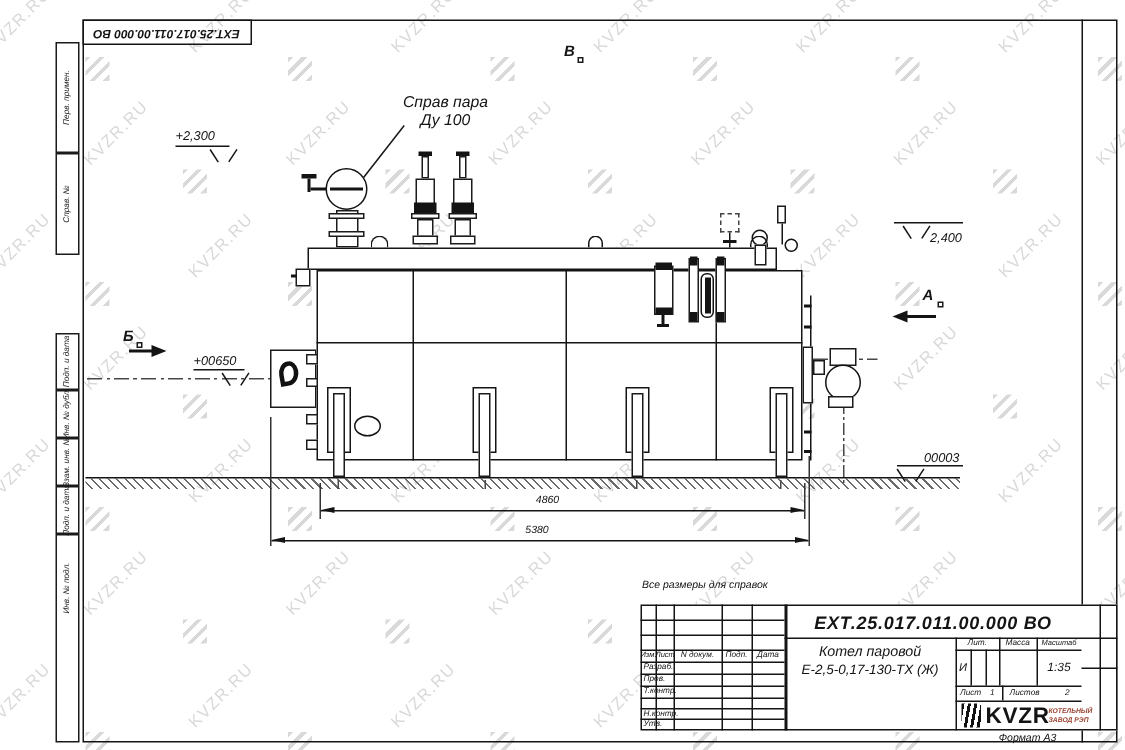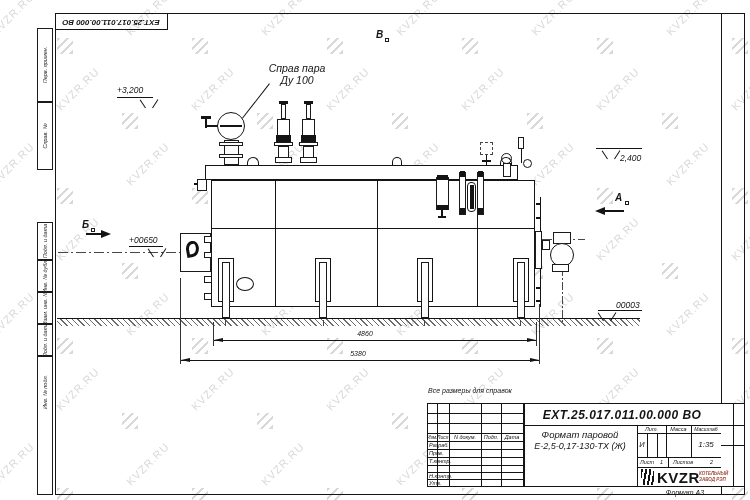--- a/index.html
+++ b/index.html
@@ -261,21 +261,21 @@
   <div class="fl" style="left:539px;top:304px;width:1px;height:60px;background:#333;"></div>
   <div class="fl" style="left:214px;top:340px;width:322px;height:1px;"></div>
   <div class="arr-l" style="left:214px;top:338px;"></div>
   <div class="arr-r" style="left:527px;top:338px;"></div>
   <span class="t ctr" style="left:345px;top:330px;width:40px;font-size:7px;">4860</span>
   <div class="fl" style="left:181px;top:360px;width:358px;height:1px;"></div>
   <div class="arr-l" style="left:181px;top:358px;"></div>
   <div class="arr-r" style="left:530px;top:358px;"></div>
   <span class="t ctr" style="left:338px;top:350px;width:40px;font-size:7px;">5380</span>
 
-  <span class="t" style="left:117px;top:86px;font-size:8.5px;">+3,200</span>
+  <span class="t" style="left:117px;top:86px;font-size:8.5px;">+2,300</span>
   <div class="fl" style="left:117px;top:97px;width:36px;height:1px;"></div>
   <div class="vee" style="left:143px;top:98px;"></div>
 
   <span class="t" style="left:129px;top:236px;font-size:8.5px;">+00650</span>
   <div class="fl" style="left:129px;top:246px;width:34px;height:1px;"></div>
   <div class="vee" style="left:151px;top:247px;"></div>
 
   <span class="t" style="left:620px;top:154px;font-size:8.5px;">2,400</span>
   <div class="fl" style="left:596px;top:148px;width:46px;height:1px;"></div>
   <div class="vee" style="left:605px;top:149px;"></div>
@@ -328,21 +328,21 @@
   <div class="fl" style="left:637px;top:433px;width:84px;height:1px;"></div>
   <div class="fl" style="left:637px;top:457px;width:84px;height:1px;"></div>
   <div class="fl" style="left:637px;top:467px;width:84px;height:1px;"></div>
   <div class="fl" style="left:666px;top:425px;width:1px;height:32px;"></div>
   <div class="fl" style="left:691px;top:425px;width:1px;height:32px;"></div>
   <div class="fl" style="left:647px;top:433px;width:1px;height:24px;"></div>
   <div class="fl" style="left:657px;top:433px;width:1px;height:24px;"></div>
   <div class="fl" style="left:668px;top:457px;width:1px;height:10px;"></div>
 
   <span class="t b ctr" style="left:525px;top:409px;width:194px;font-size:12px;letter-spacing:.5px;">ЕХТ.25.017.011.00.000  ВО</span>
-  <span class="t ctr" style="left:523px;top:430px;width:114px;font-size:9.5px;">Формат паровой</span>
+  <span class="t ctr" style="left:523px;top:430px;width:114px;font-size:9.5px;">Котел паровой</span>
   <span class="t ctr" style="left:523px;top:442px;width:114px;font-size:9px;">Е-2,5-0,17-130-ТХ (Ж)</span>
 
   <span class="t ctr" style="left:427px;top:435px;width:10px;font-size:5px;">Изм.</span>
   <span class="t ctr" style="left:437px;top:435px;width:12px;font-size:5px;">Лист</span>
   <span class="t ctr" style="left:449px;top:435px;width:32px;font-size:5.5px;">N докум.</span>
   <span class="t ctr" style="left:481px;top:435px;width:20px;font-size:5.5px;">Подп.</span>
   <span class="t ctr" style="left:501px;top:435px;width:22px;font-size:5.5px;">Дата</span>
 
   <span class="t" style="left:429px;top:443px;font-size:5.5px;">Разраб.</span>
   <span class="t" style="left:429px;top:451px;font-size:5.5px;">Пров.</span>

